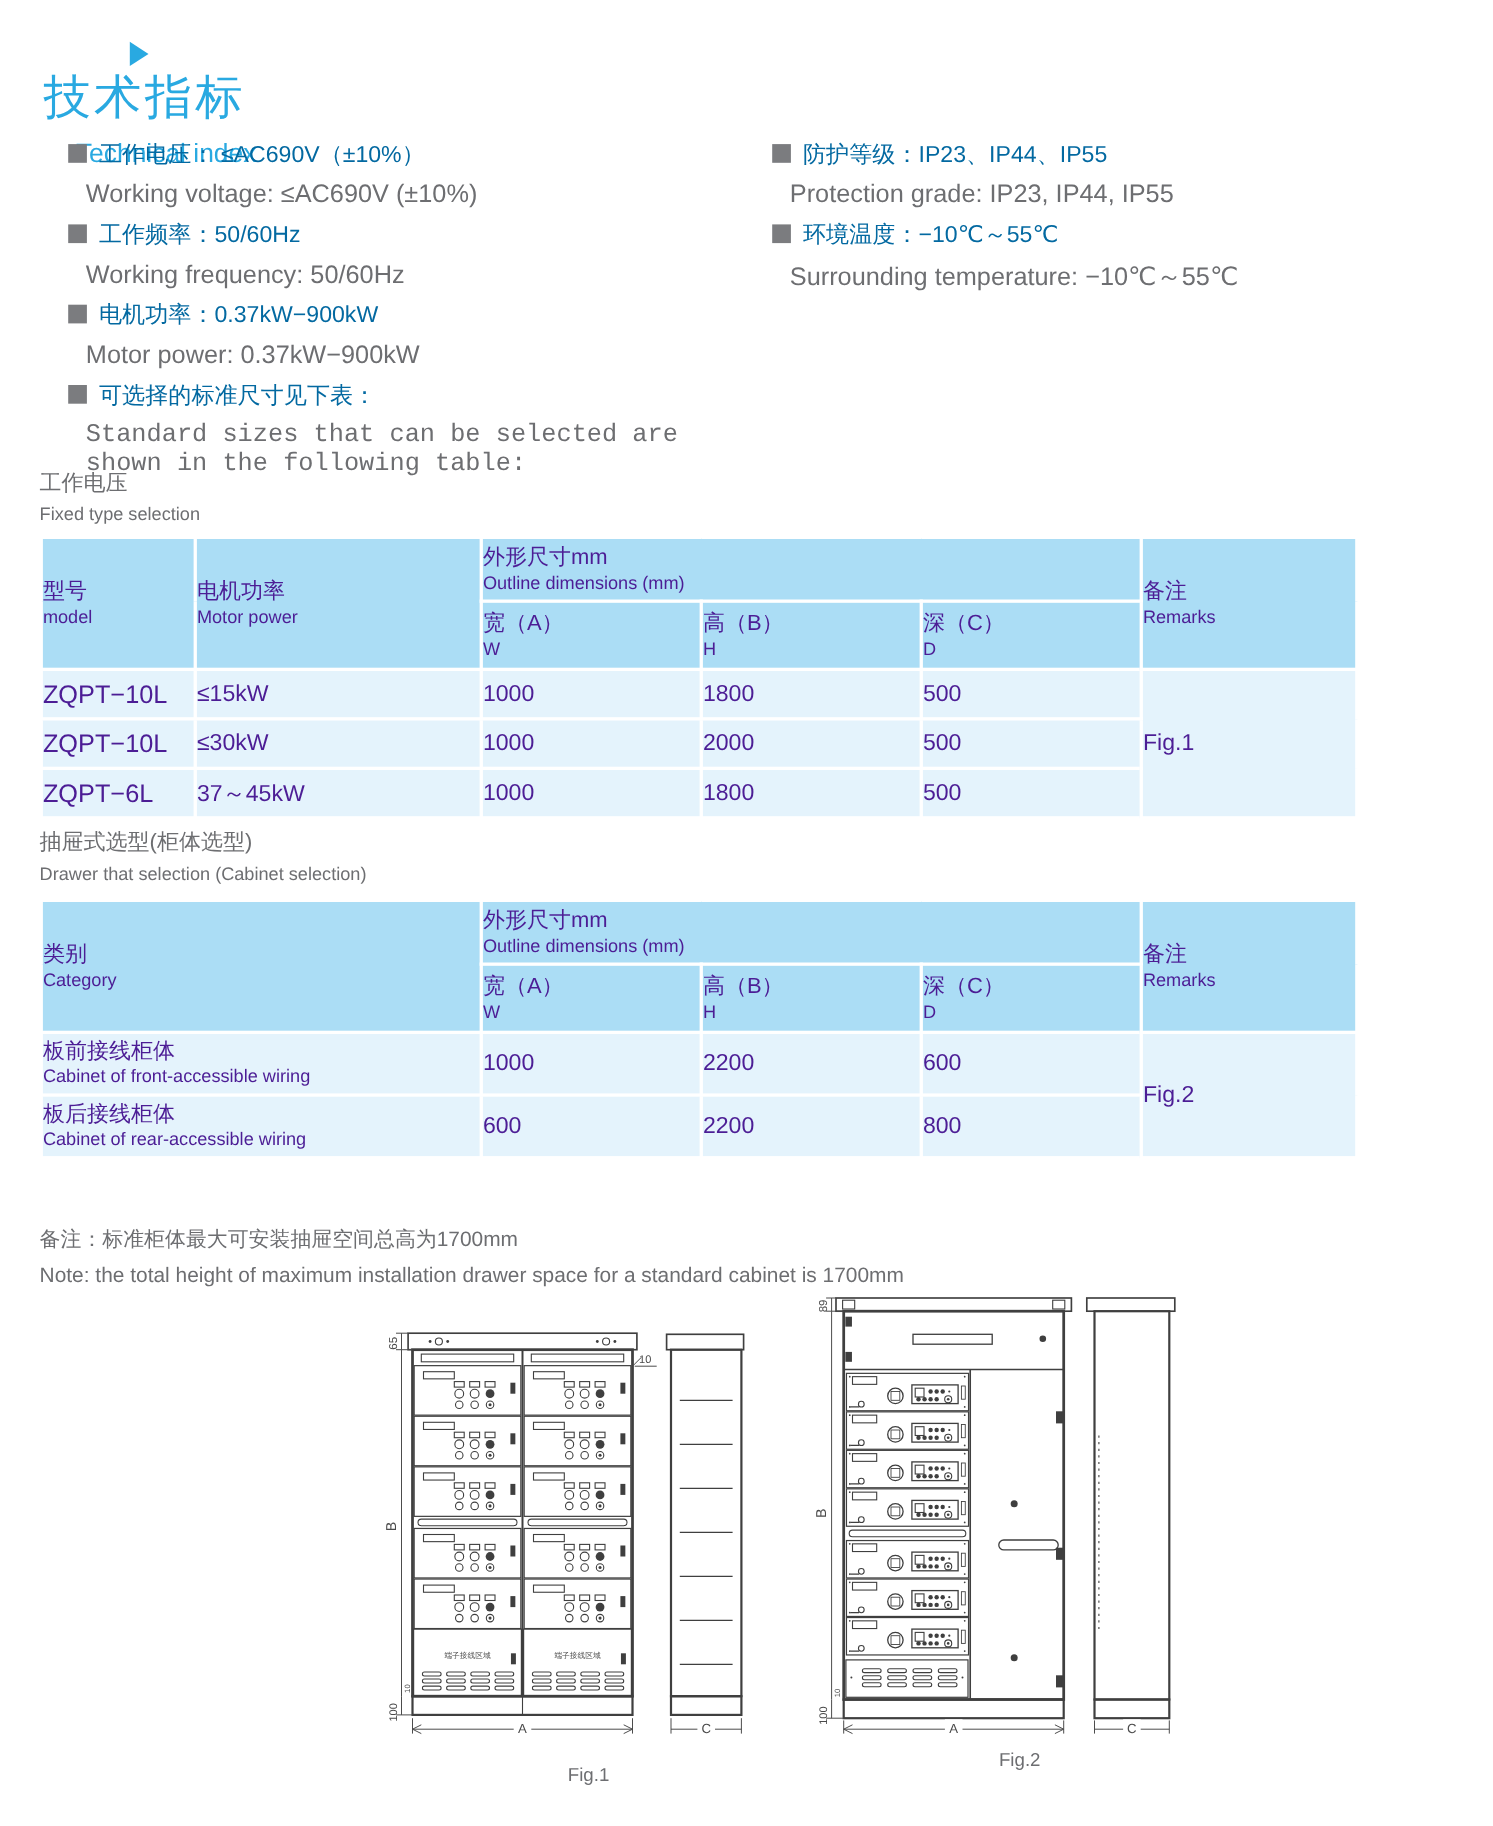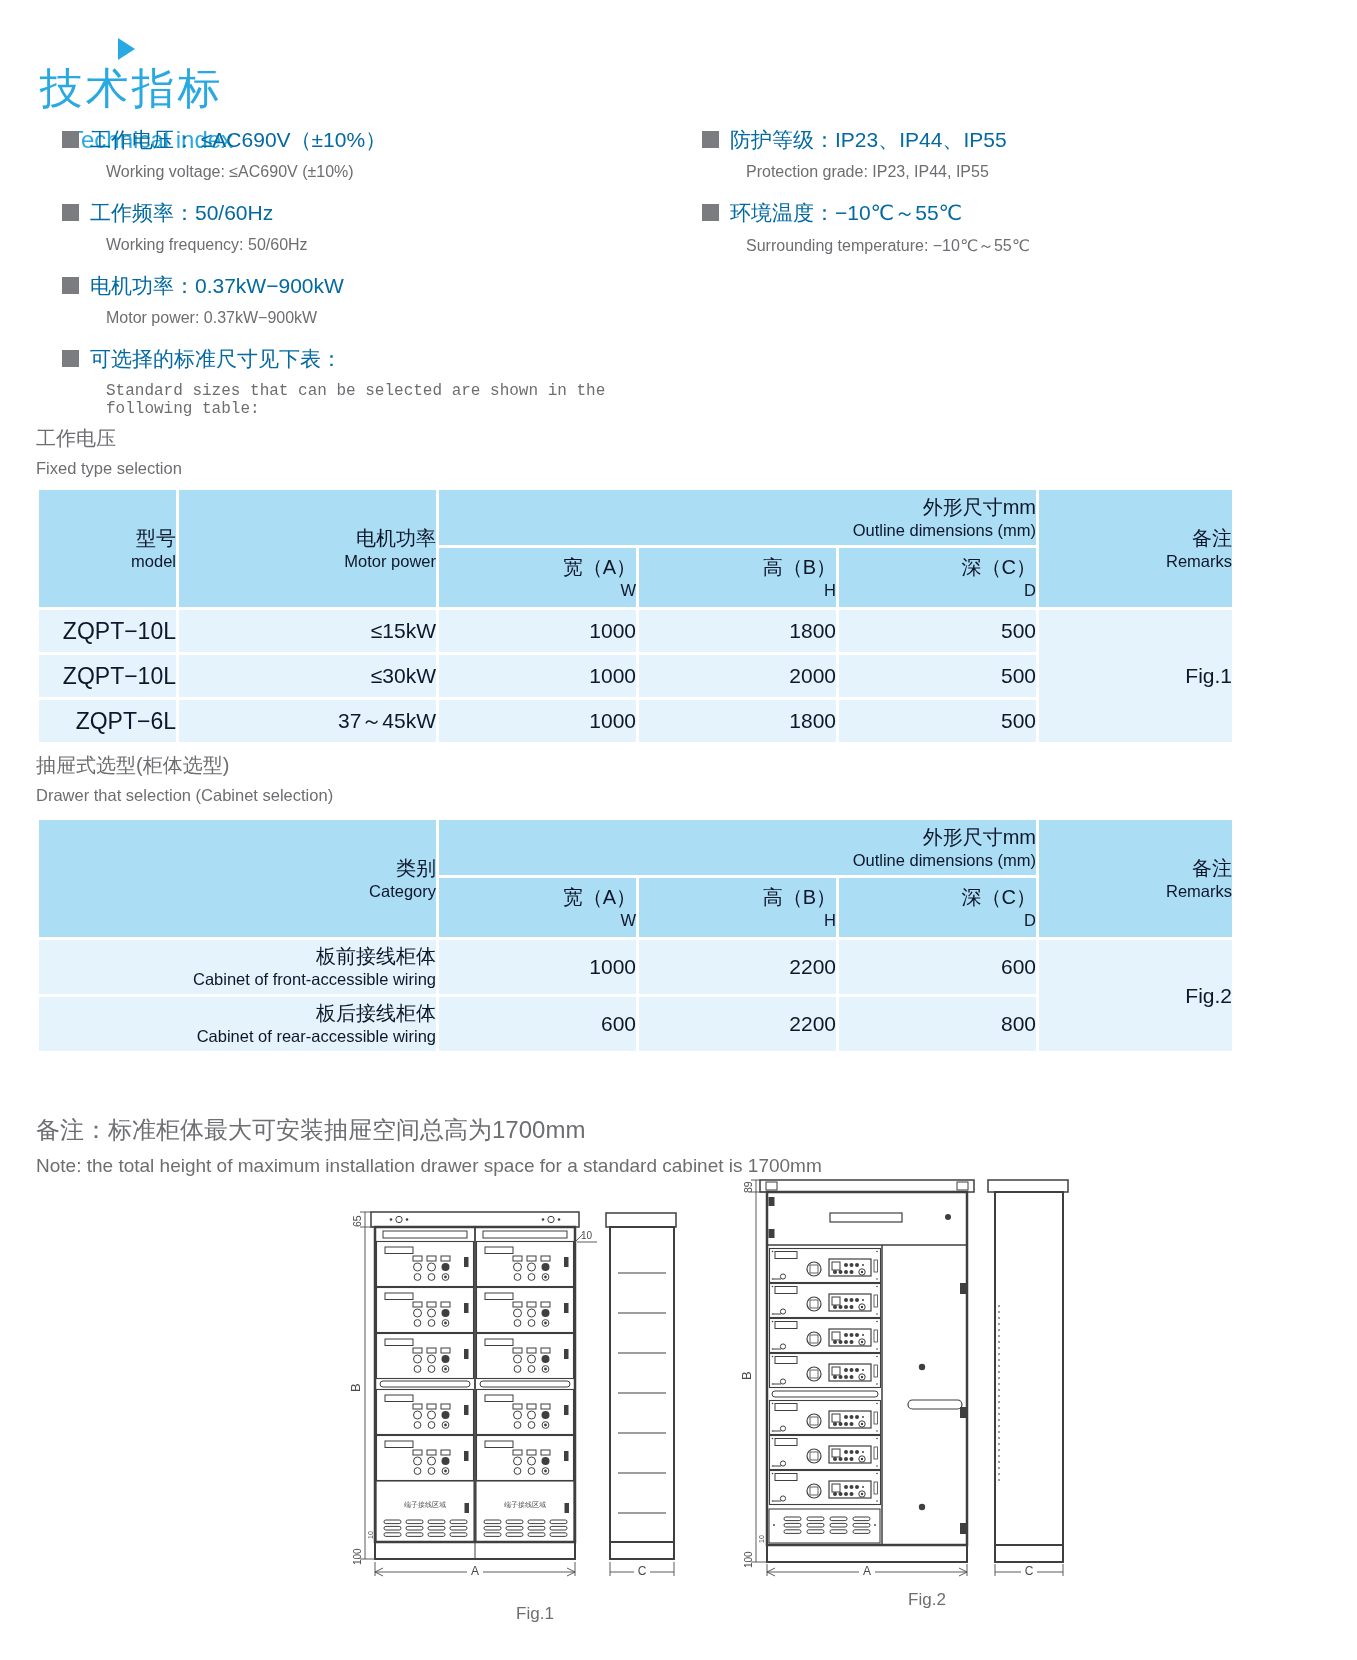--- a/index.html
+++ b/index.html
@@ -14,47 +14,47 @@
   .title-arrow { width:0; height:0; border-left:17px solid #29a9e1;
     border-top:11px solid transparent; border-bottom:11px solid transparent; margin:4px 14px 0 4px; }
   .title-zh { font-size:43px; color:#29a9e1; letter-spacing:3px; }
   .title-en { font-size:24px; color:#29a9e1; margin:8px 0 0 39px; }
   
   .specs-col { position:absolute; top:126px; width:630px; }
   .specs-left { left:62px; }
   .specs-right { left:702px; }
   .spec-zh { font-size:21px; color:#0369a1; display:flex; align-items:center; height:27px; margin-bottom:10px; }
   .bullet { width:17px; height:17px; background:#7b7c7f; flex:none; margin-right:11px; }
-  .spec-en { font-size:16px; color:#6d6e71; height:22px; margin:0 0 14px 44px; }
+  .spec-en { font-size:23px; color:#6d6e71; height:22px; margin:0 0 14px 16px; }
   .spec-gap { margin-top:7px;font-family:Liberation Mono, monospace; }
   
   .section-label { position:absolute; left:36px; }
   .section-zh { font-size:20px; margin-bottom:7px; }
   .section-en { font-size:16.5px; }
   
   .spec-table { position:absolute; left:36px; border-collapse:collapse; table-layout:fixed; }
   .spec-table th, .spec-table td {
-    border:3px solid #ffffff; text-align:right; vertical-align:middle;
-    font-weight:normal; color:#0f172a; padding:0;
+    border:3px solid #ffffff; text-align:left; vertical-align:middle;
+    font-weight:normal; color:#4c1d95; padding:0;
   }
   .spec-table th { background:#abddf5; }
   .spec-table td { background:#e4f3fc; }
   .cell-zh { font-size:20px; line-height:1.25; }
   .cell-en { font-size:16.5px; line-height:1.25; }
   .cell-num { font-size:21px; }
   .cell-model { font-size:23px; }
   #table1 { top:487px; width:1196px; }
   #table2 { top:817px; width:1196px; }
   tr.hdr-top { height:58px; }
   tr.hdr-sub { height:62px; }
   #table1 tbody tr { height:45px; }
   #table2 tbody tr { height:57px; }
   
   .note { position:absolute; left:36px; top:1114px; }
-  .note-zh { font-size:24px; margin-bottom:9px; }
+  .note-zh { font-size:19px; margin-bottom:9px; }
   .note-en { font-size:19px; }
   
   .fig-svg { position:absolute; }
   #fig1 { left:325px; top:1187px; }
   #fig2 { left:712px; top:1155px; }
   svg text { font-family:"Liberation Sans","DejaVu Sans",sans-serif; fill:#4a4a4a; }
   svg text.caption { fill:#6d6e71; font-size:17px; }
 </style>
 </head>
 <body>

